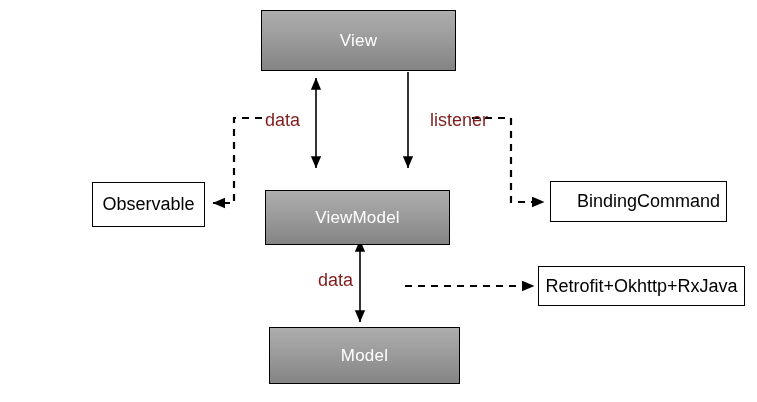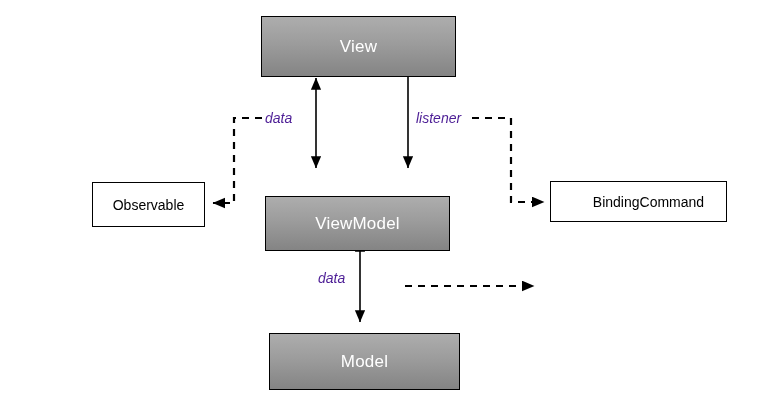--- a/index.html
+++ b/index.html
@@ -21,43 +21,41 @@
     box-sizing: border-box;
     border: 1px solid #000000;
     background: linear-gradient(to bottom, #adadad 0%, #9c9c9c 45%, #848484 100%);
     color: #ffffff;
     display: flex;
     align-items: center;
     justify-content: center;
     font-size: 17px;
     letter-spacing: 0.2px;
     user-select: none;
-    margin-top: 6px;
   }
   
   .plain-box {
     position: absolute;
     box-sizing: border-box;
     border: 1px solid #000000;
     background: #ffffff;
     color: #000000;
     display: flex;
     align-items: center;
     justify-content: center;
-    font-size: 14px;
+    font-size: 18px;
     user-select: none;
   }
   
   .edge-label {
     position: absolute;
-    font-size: 14px;
-    color: #4c1d95;
+    font-size: 18px;
+    color: #7f1d1d;
     white-space: nowrap;
     user-select: none;
-    font-style: italic;
   }
   
   #connectors {
     position: absolute;
     left: 0;
     top: 0;
     width: 757px;
     height: 402px;
     pointer-events: none;
   }
@@ -118,20 +116,23 @@
   </div>
 
   <div class="plain-box" style="left:92px; top:182px; width:113px; height:45px;">
     <span>Observable</span>
   </div>
 
   <div class="plain-box" style="left:550px; top:181px; width:177px; height:41px;padding-left:20px;">
     <span>BindingCommand</span>
   </div>
 
+  <div class="plain-box" style="left:538px; top:266px; width:207px; height:40px;">
+    <span>Retrofit+Okhttp+RxJava</span>
+  </div>
 
   <div class="edge-label" style="left:265px; top:110px;">data</div>
 
-  <div class="edge-label" style="left:416px; top:110px;">listener</div>
+  <div class="edge-label" style="left:430px; top:110px;">listener</div>
 
   <div class="edge-label" style="left:318px; top:270px;">data</div>
 
 </div>
 
 </body></html>

